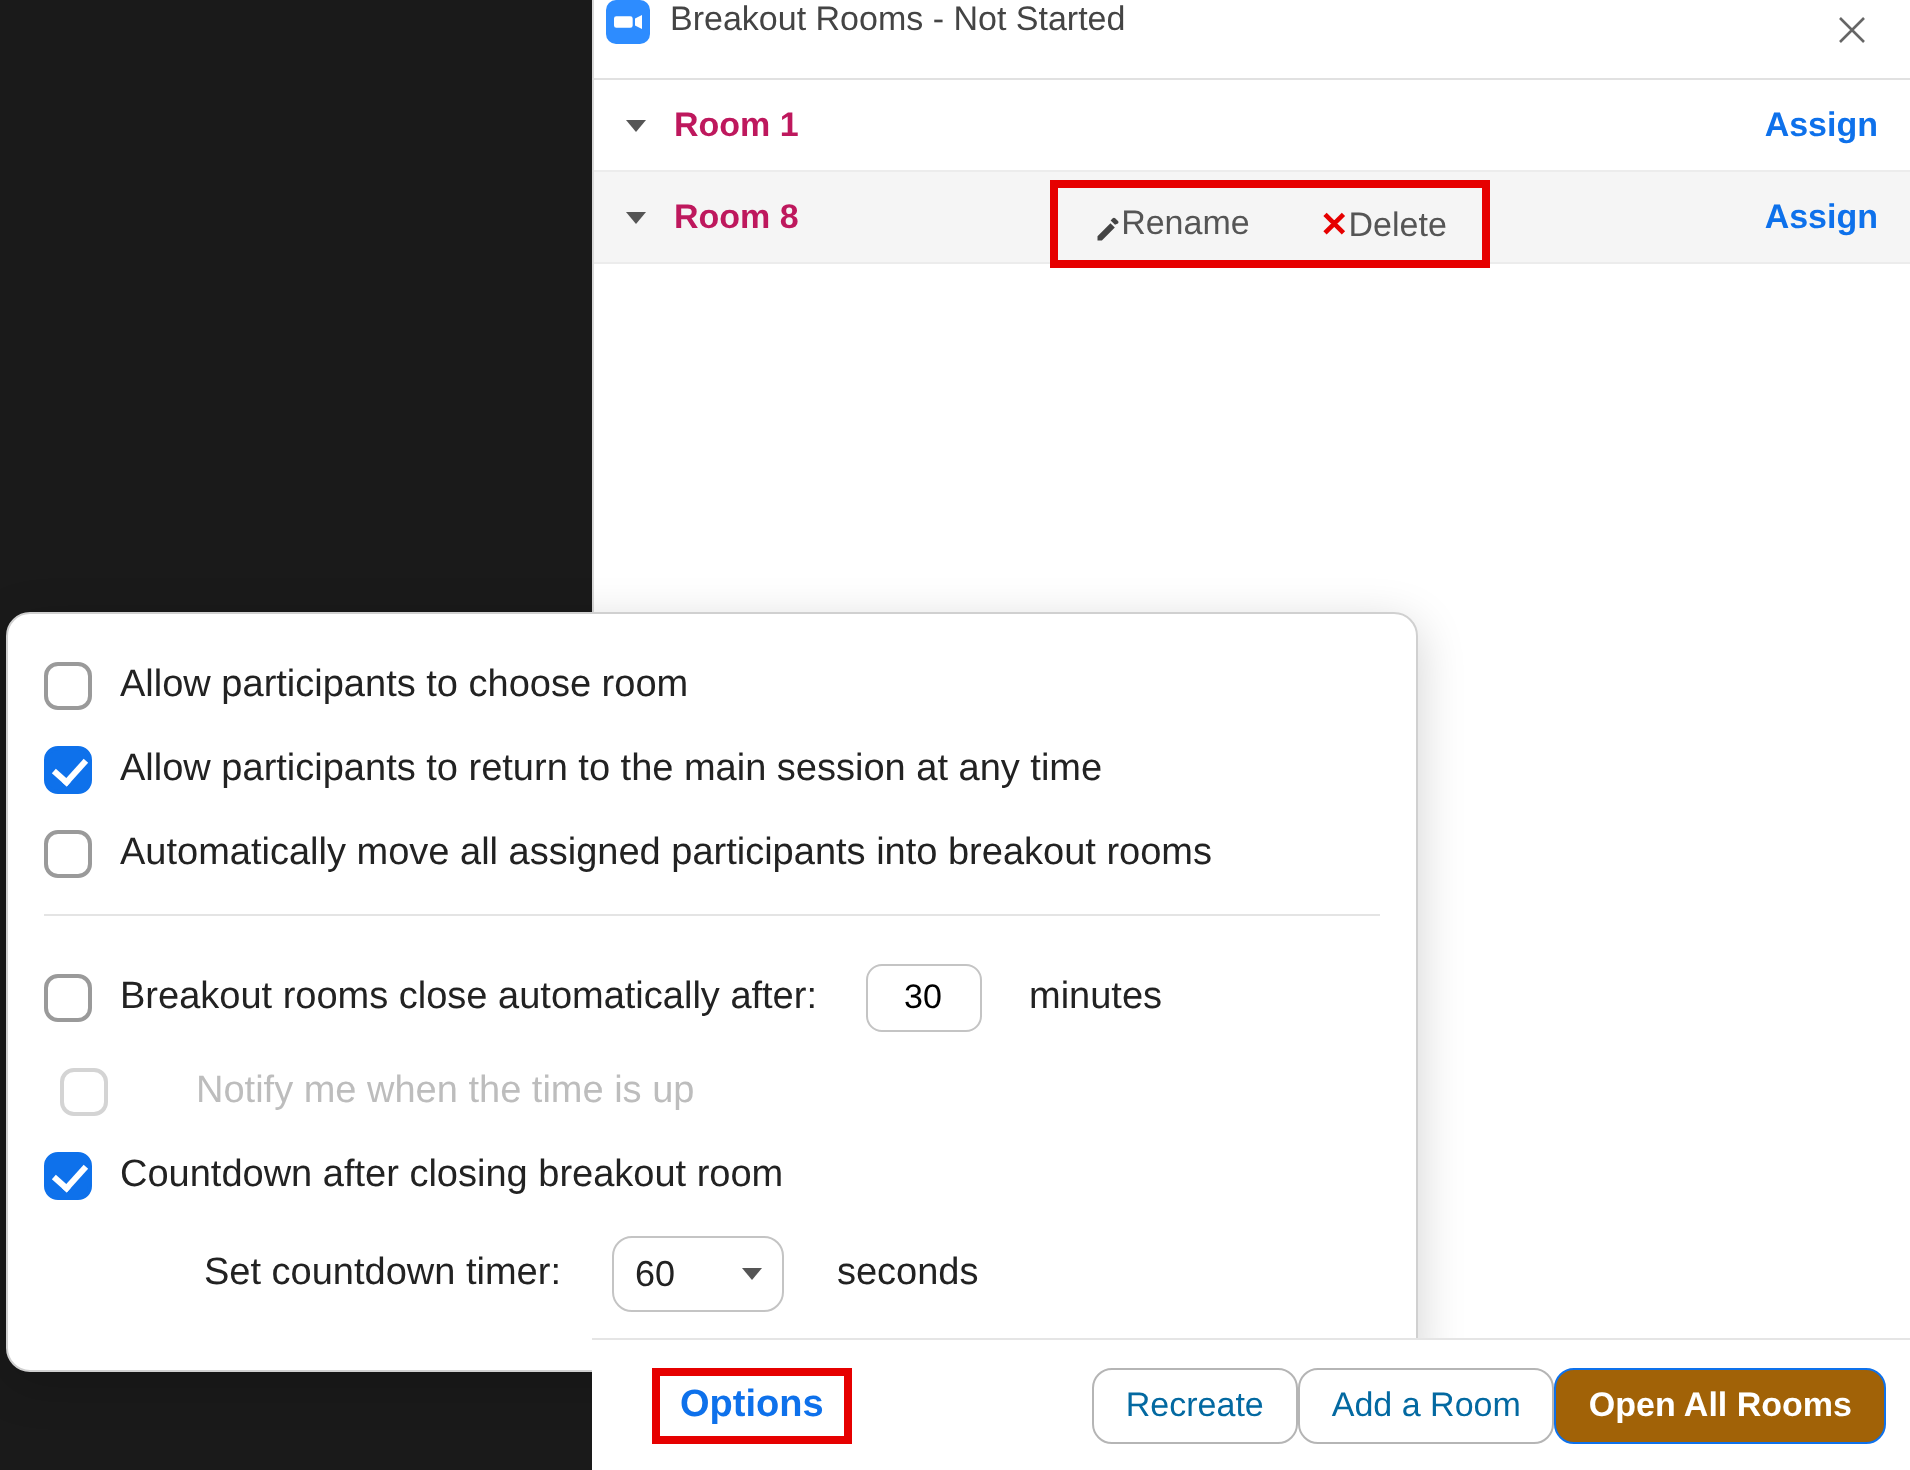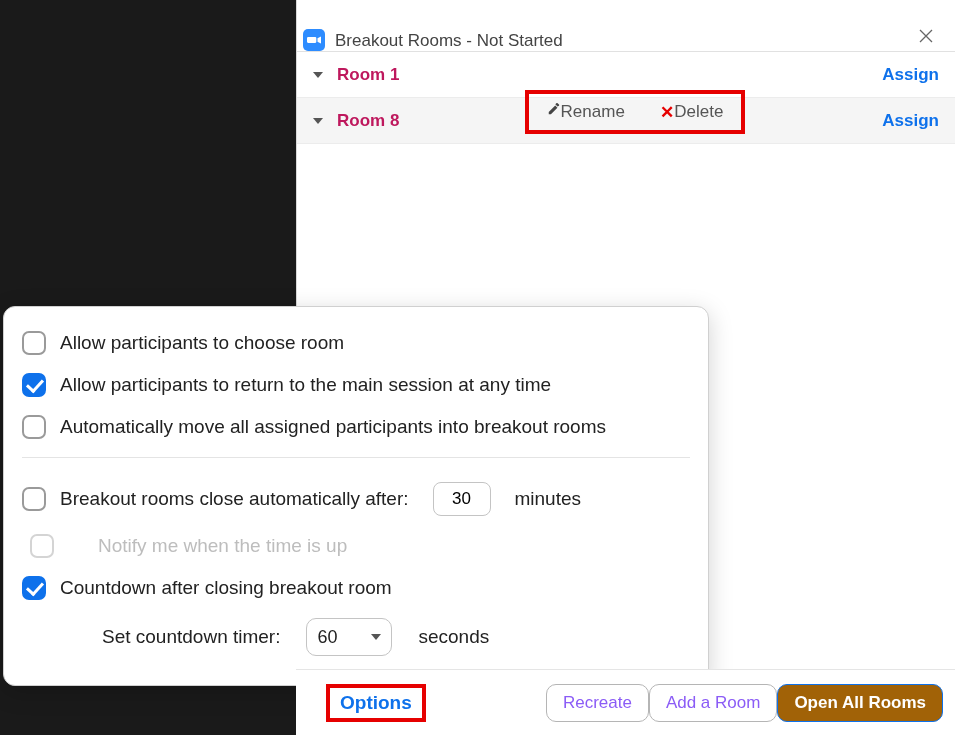--- a/index.html
+++ b/index.html
@@ -21,23 +21,23 @@
   .panel {
     position: absolute;
     left: 296px; top: 0;
     width: 659px; height: 735px;
     background: #fff;
     border-left: 1px solid #d9d9d9;
     display: flex;
     flex-direction: column;
   }
   .titlebar {
-    height: 52px;
-    display: flex;
-    align-items: flex-end;
+    height: 40px;
+    display: flex;
+    align-items: flex-start;
     padding: 0 14px 0 6px;
     font-size: 17px;
     color: #444;
     border-bottom: 1px solid #e1e1e1;
   }
   .zoom-logo {
     width: 22px; height: 22px;
     background: #2d8cff;
     border-radius: 5px;
     display: flex;
@@ -84,21 +84,21 @@
     top: 90px;
     width: 220px;
     height: 44px;
     border: 4px solid #e60000;
     display: flex;
     align-items: center;
     justify-content: space-around;
     font-size: 17px;
     pointer-events: none;
   }
-  .ctx-item { display: flex; align-items: flex-start; gap: 0; color: #555; pointer-events:auto; cursor:pointer;}
+  .ctx-item { display: flex; align-items: flex-end; gap: 0; color: #555; pointer-events:auto; cursor:pointer;}
   .ctx-item.delete { color: #555; }
   .ctx-item.delete .xicon { color: #e60000; font-weight:700; }
   .pencil { width:14px; height:14px; }
   .bottom-bar {
     position: absolute;
     left: 296px; bottom: 0;
     width: 659px;
     height: 66px;
     background: #fff;
     display: flex;
@@ -117,21 +117,21 @@
     margin-left: 18px;
   }
   .bottom-bar .spacer { flex: 1; }
   .btn {
     height: 38px;
     padding: 0 16px;
     border: 1px solid #b5b5b5;
     border-radius: 10px;
     background: #fff;
     font-size: 17px;
-    color: #8b5cf6;
+    color: #0369a1;
     cursor: pointer;
     display: flex; align-items: center;
   }
   .btn.primary {
     background: #a16207;
     border-color: #0e71eb;
     color: #fff;
     font-weight: 700;
   }
   

